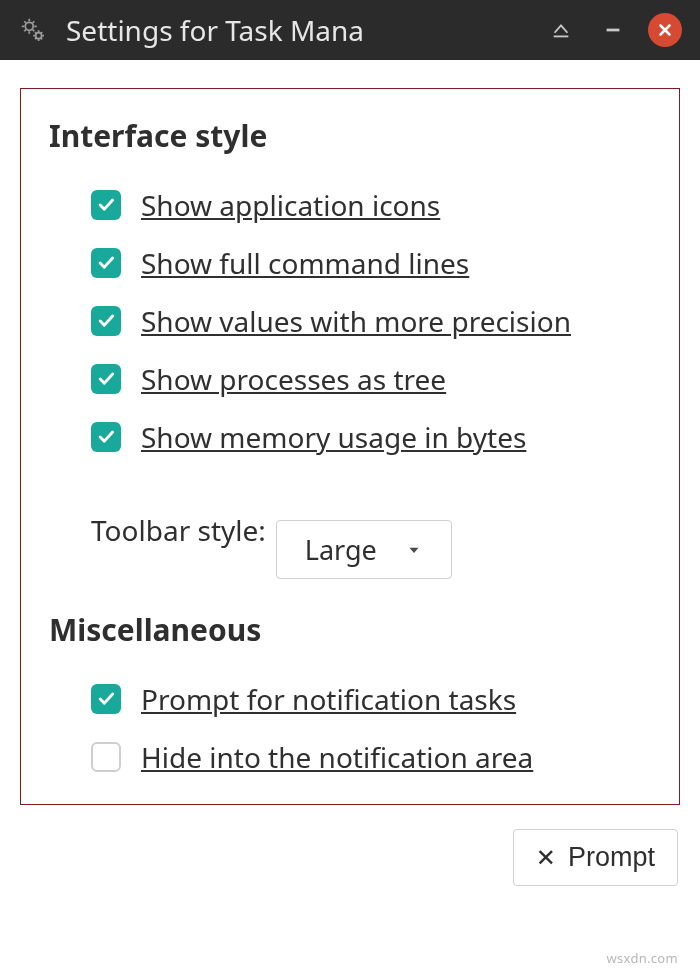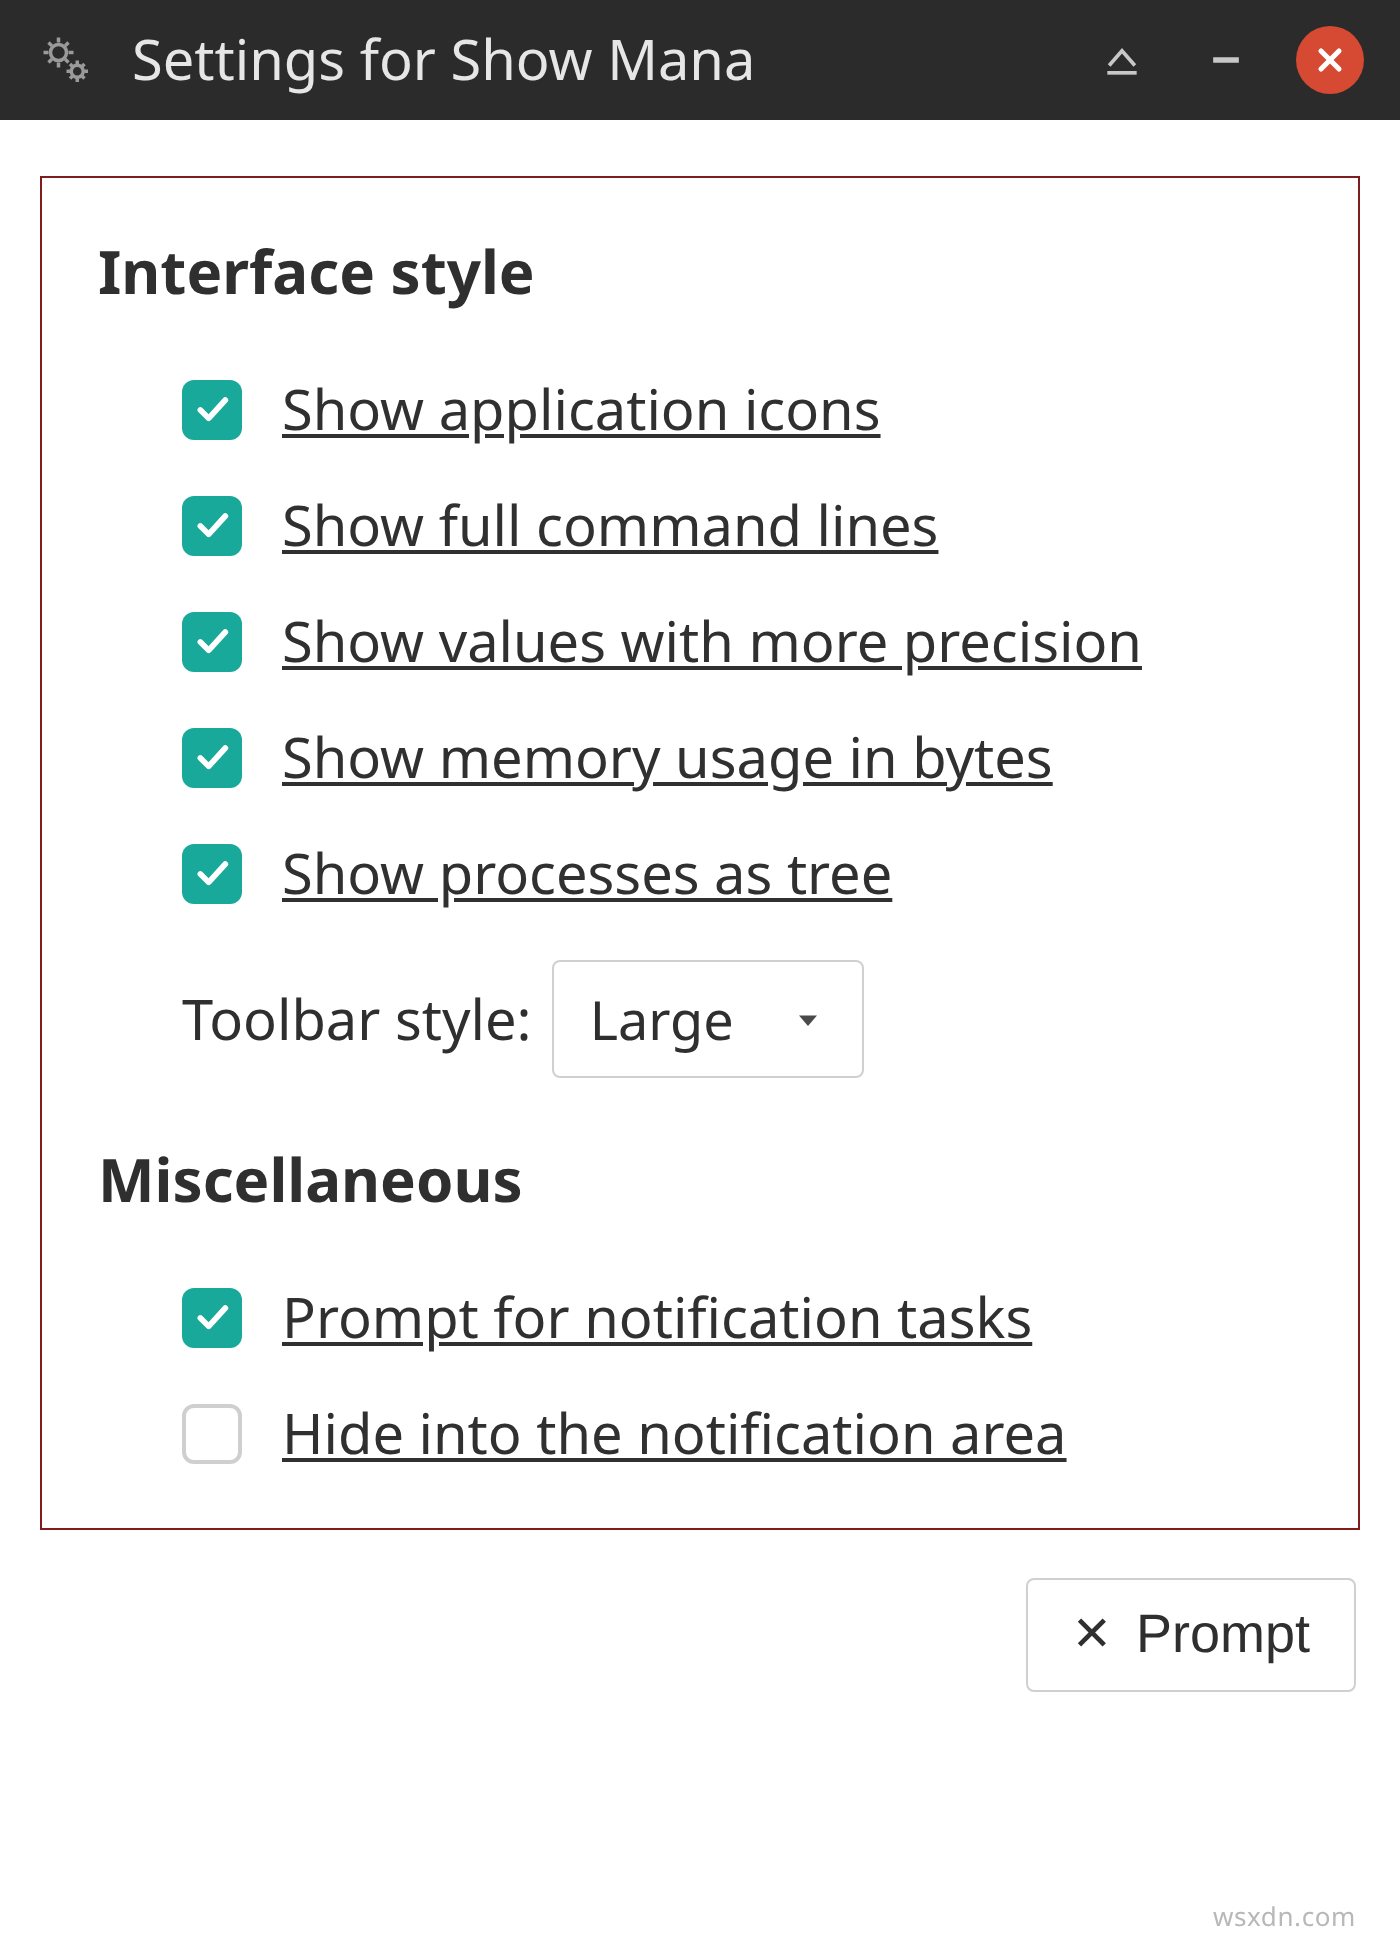--- a/index.html
+++ b/index.html
@@ -83,24 +83,25 @@
   .toolbar-row {
     display:flex; align-items:center;
     gap: 0;
     padding: 14px 0 10px 42px;
     font-size: 28px;
   }
   .combo {
     margin-left: 10px;
     border: 1px solid #d0d0d0;
     border-radius: 4px;
-    padding: 10px 18px;
+    padding: 10px 28px;
     display:flex; align-items:center; gap: 28px;
     font-size: 27px;
     background:#fff;
+    margin-top:40px;
   }
   .combo .arrow svg { display:block; }
   .button-bar {
     display:flex; justify-content:flex-end;
     padding: 16px 22px 4px 22px;
   }
   .close-btn {
     border:1px solid #d0d0d0;
     border-radius: 4px;
     background:#fff;
@@ -126,21 +127,21 @@
 
   <div class="titlebar">
     <span class="titlebar-icon">
       <svg width="30" height="30" viewBox="0 0 24 24" fill="none" stroke="#9a9a9a" stroke-width="1.4">
         <circle cx="9" cy="9" r="3.2"></circle>
         <path d="M9 3v2M9 13v2M3 9h2M13 9h2M5 5l1.3 1.3M11.7 11.7 13 13M13 5l-1.3 1.3M6.3 11.7 5 13"></path>
         <circle cx="16.5" cy="16.5" r="2.4"></circle>
         <path d="M16.5 12.2v1.5M16.5 19.3v1.5M12.2 16.5h1.5M19.3 16.5h1.5M13.6 13.6l1 1M18.4 18.4l1 1M19.4 13.6l-1 1M14.6 18.4l-1 1"></path>
       </svg>
     </span>
-    <span class="title">Settings for Show Mana</span>
+    <span class="title">Settings for Task Mana</span>
     <span class="tb-btn">
       <svg width="22" height="22" viewBox="0 0 24 24" fill="none" stroke="#c8c8c8" stroke-width="2">
         <path d="M5 15 12 7l7 8"></path>
         <path d="M4 19h16"></path>
       </svg>
     </span>
     <span class="tb-btn">
       <svg width="22" height="22" viewBox="0 0 24 24" stroke="#c8c8c8" stroke-width="3">
         <path d="M5 12h14"></path>
       </svg>
@@ -183,30 +184,30 @@
         </span>
         <span>Show values with more precision</span>
       </div>
 
       <div class="opt-row">
         <span class="checkbox checked">
           <svg width="20" height="20" viewBox="0 0 24 24" fill="none" stroke="#fff" stroke-width="3.4" stroke-linecap="round" stroke-linejoin="round">
               <path d="M5 12l5 5L20 6"></path>
             </svg>
         </span>
+        <span>Show processes as tree</span>
+      </div>
+
+      <div class="opt-row">
+        <span class="checkbox checked">
+          <svg width="20" height="20" viewBox="0 0 24 24" fill="none" stroke="#fff" stroke-width="3.4" stroke-linecap="round" stroke-linejoin="round">
+              <path d="M5 12l5 5L20 6"></path>
+            </svg>
+        </span>
         <span>Show memory usage in bytes</span>
-      </div>
-
-      <div class="opt-row">
-        <span class="checkbox checked">
-          <svg width="20" height="20" viewBox="0 0 24 24" fill="none" stroke="#fff" stroke-width="3.4" stroke-linecap="round" stroke-linejoin="round">
-              <path d="M5 12l5 5L20 6"></path>
-            </svg>
-        </span>
-        <span>Show processes as tree</span>
       </div>
 
       <div class="toolbar-row">
         <span>Toolbar style:</span>
         <div class="combo">
           <span>Large</span>
           <span class="arrow">
             <svg width="18" height="18" viewBox="0 0 24 24" fill="#4a4a4a">
                 <path d="M6 9l6 7 6-7z"></path>
               </svg>

